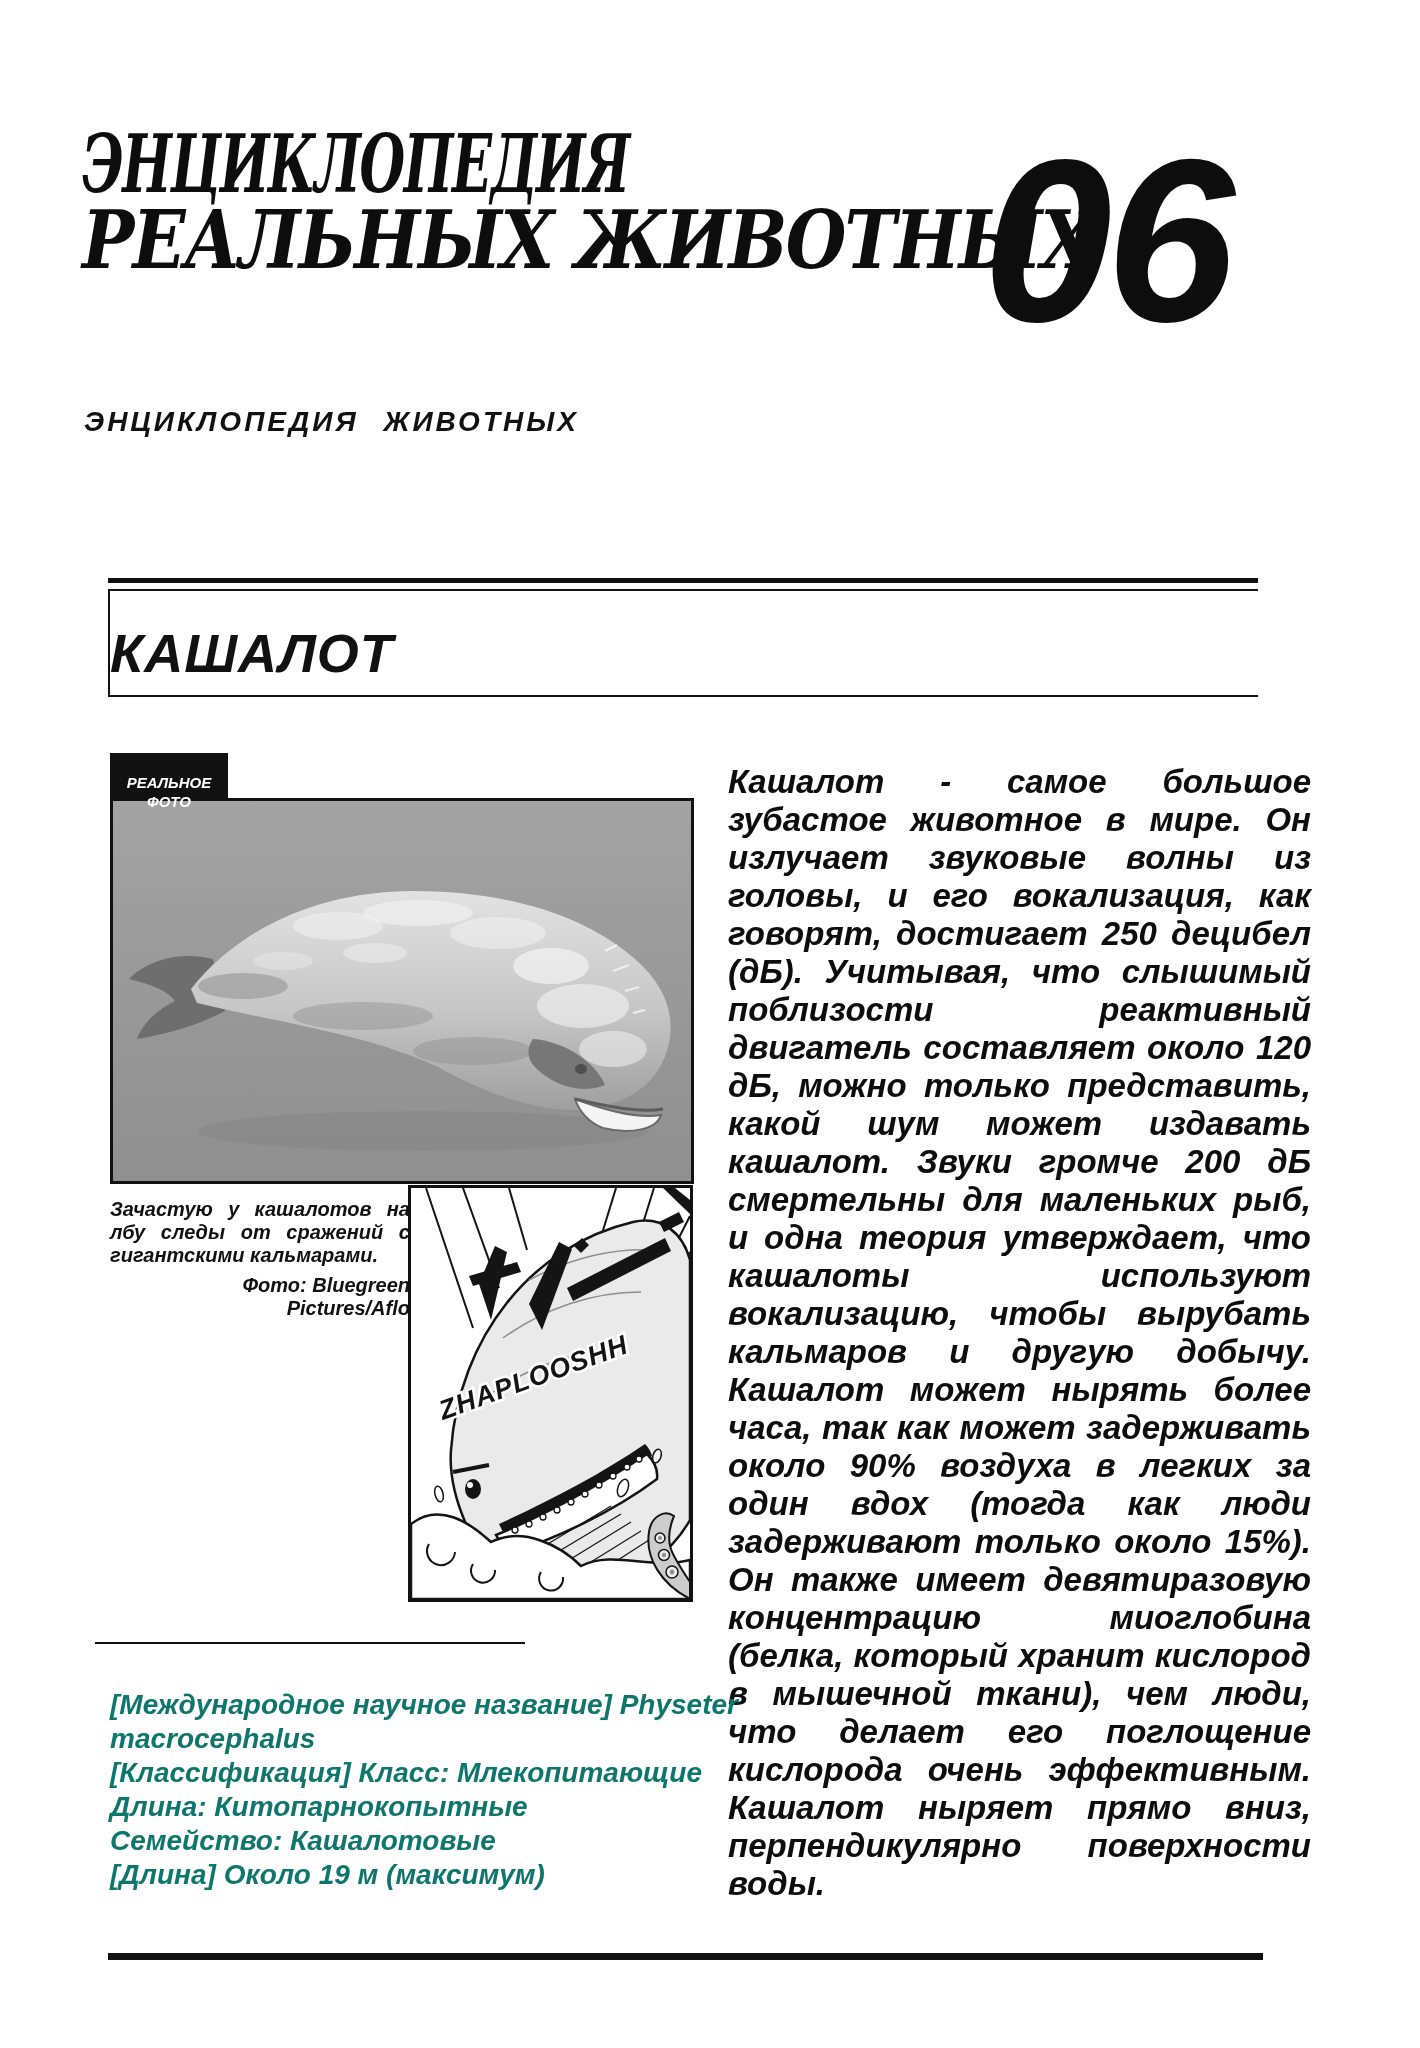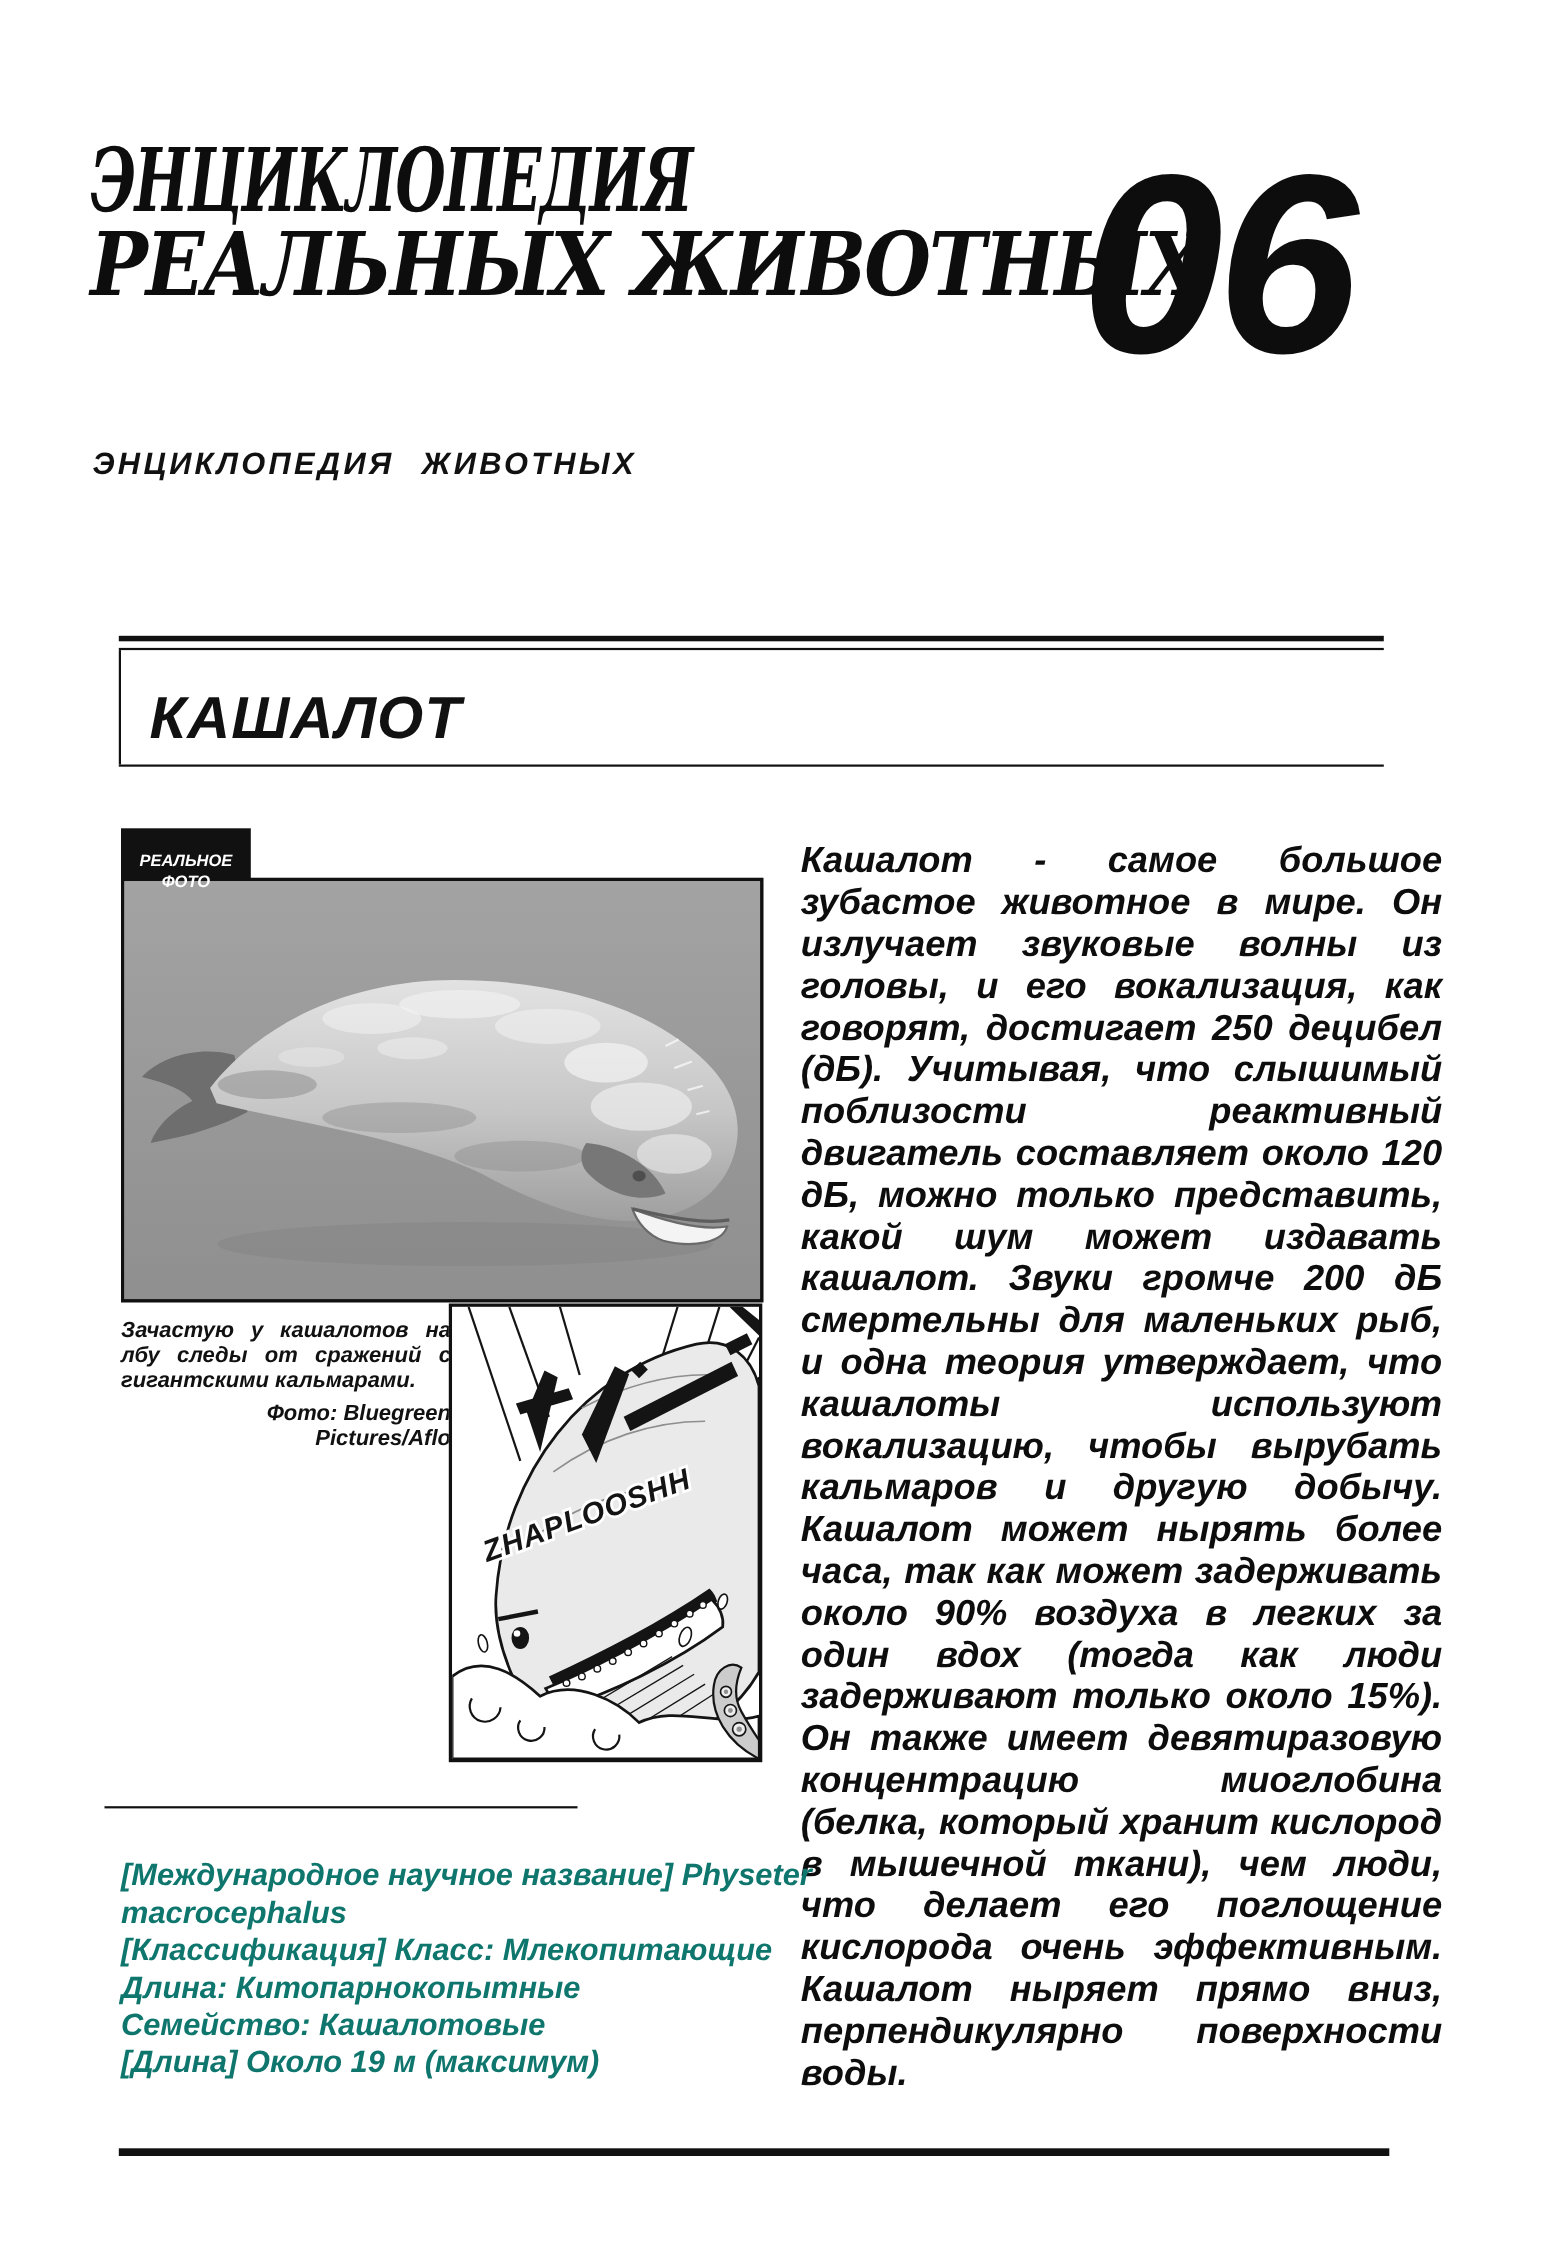--- a/index.html
+++ b/index.html
@@ -13,21 +13,21 @@
   .title-2{top:200px;transform:scaleX(.87);letter-spacing:-2px;}
   .issue-no{position:absolute;left:983px;top:146px;font-weight:700;font-size:232px;line-height:190px;
             letter-spacing:-6px;color:#0d0d0d;}
   .subtitle{position:absolute;left:84px;top:406px;font-weight:700;font-size:28px;
             letter-spacing:3px;word-spacing:14px;white-space:nowrap;}
   
   .band{position:absolute;left:108px;top:591px;width:1150px;height:104px;display:flex;align-items:stretch;}
   .band-cell-no{width:207px;display:flex;align-items:center;justify-content:center;
                 font-weight:700;font-size:27px;white-space:nowrap;}
   .band-div{width:2px;background:#111;}
-  .band-cell-name{flex:1;display:flex;align-items:center;padding-left:26px;
+  .band-cell-name{flex:1;display:flex;align-items:center;
                   font-weight:700;font-size:54px;letter-spacing:1px;margin-top:20px;}
   
   .photo-badge{position:absolute;left:110px;top:753px;width:118px;height:46px;background:#111;
                color:#fff;font-weight:700;font-size:15px;line-height:19px;text-align:center;
                padding-top:20px;box-sizing:border-box;z-index:3;}
   .photo-frame{position:absolute;left:110px;top:798px;width:584px;height:386px;
                border:3px solid #111;box-sizing:border-box;background:#9a9a9a;z-index:2;}
   .photo-frame svg{display:block;}
   .caption{position:absolute;left:110px;top:1198px;width:300px;font-weight:700;font-size:20px;
            line-height:23px;text-align:justify;}

